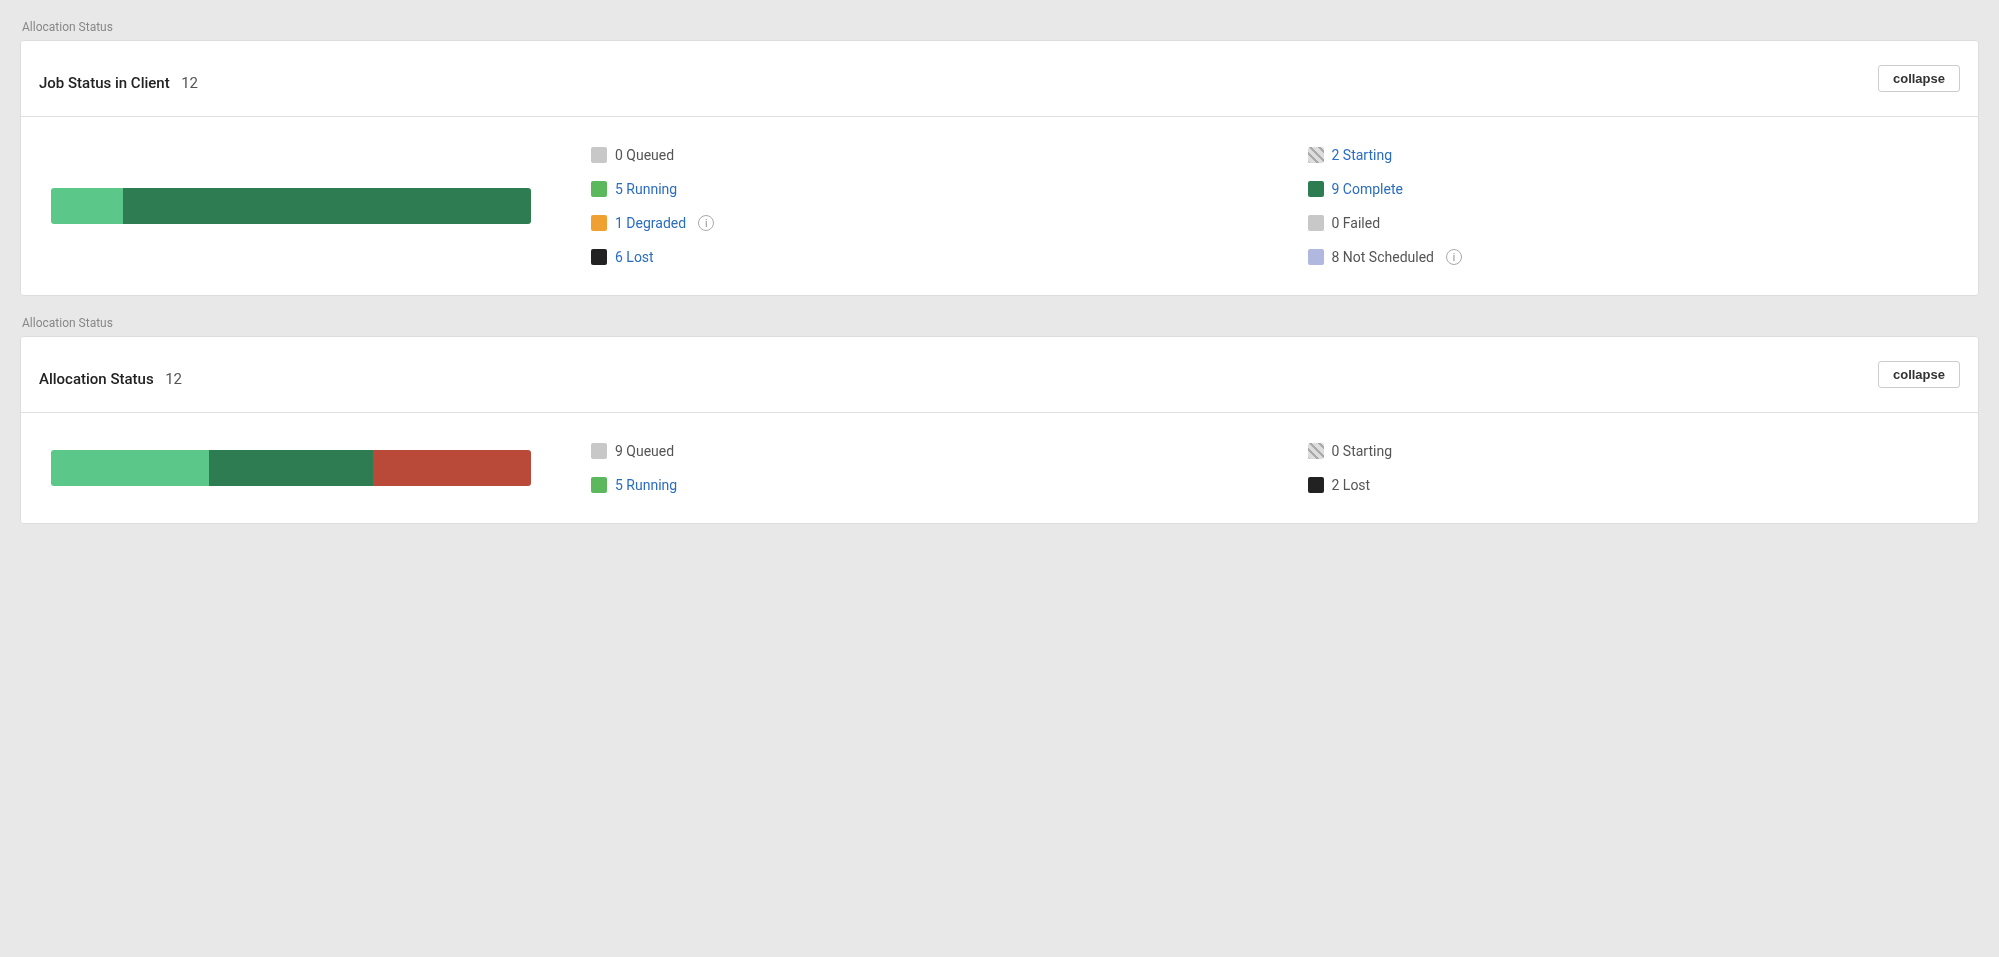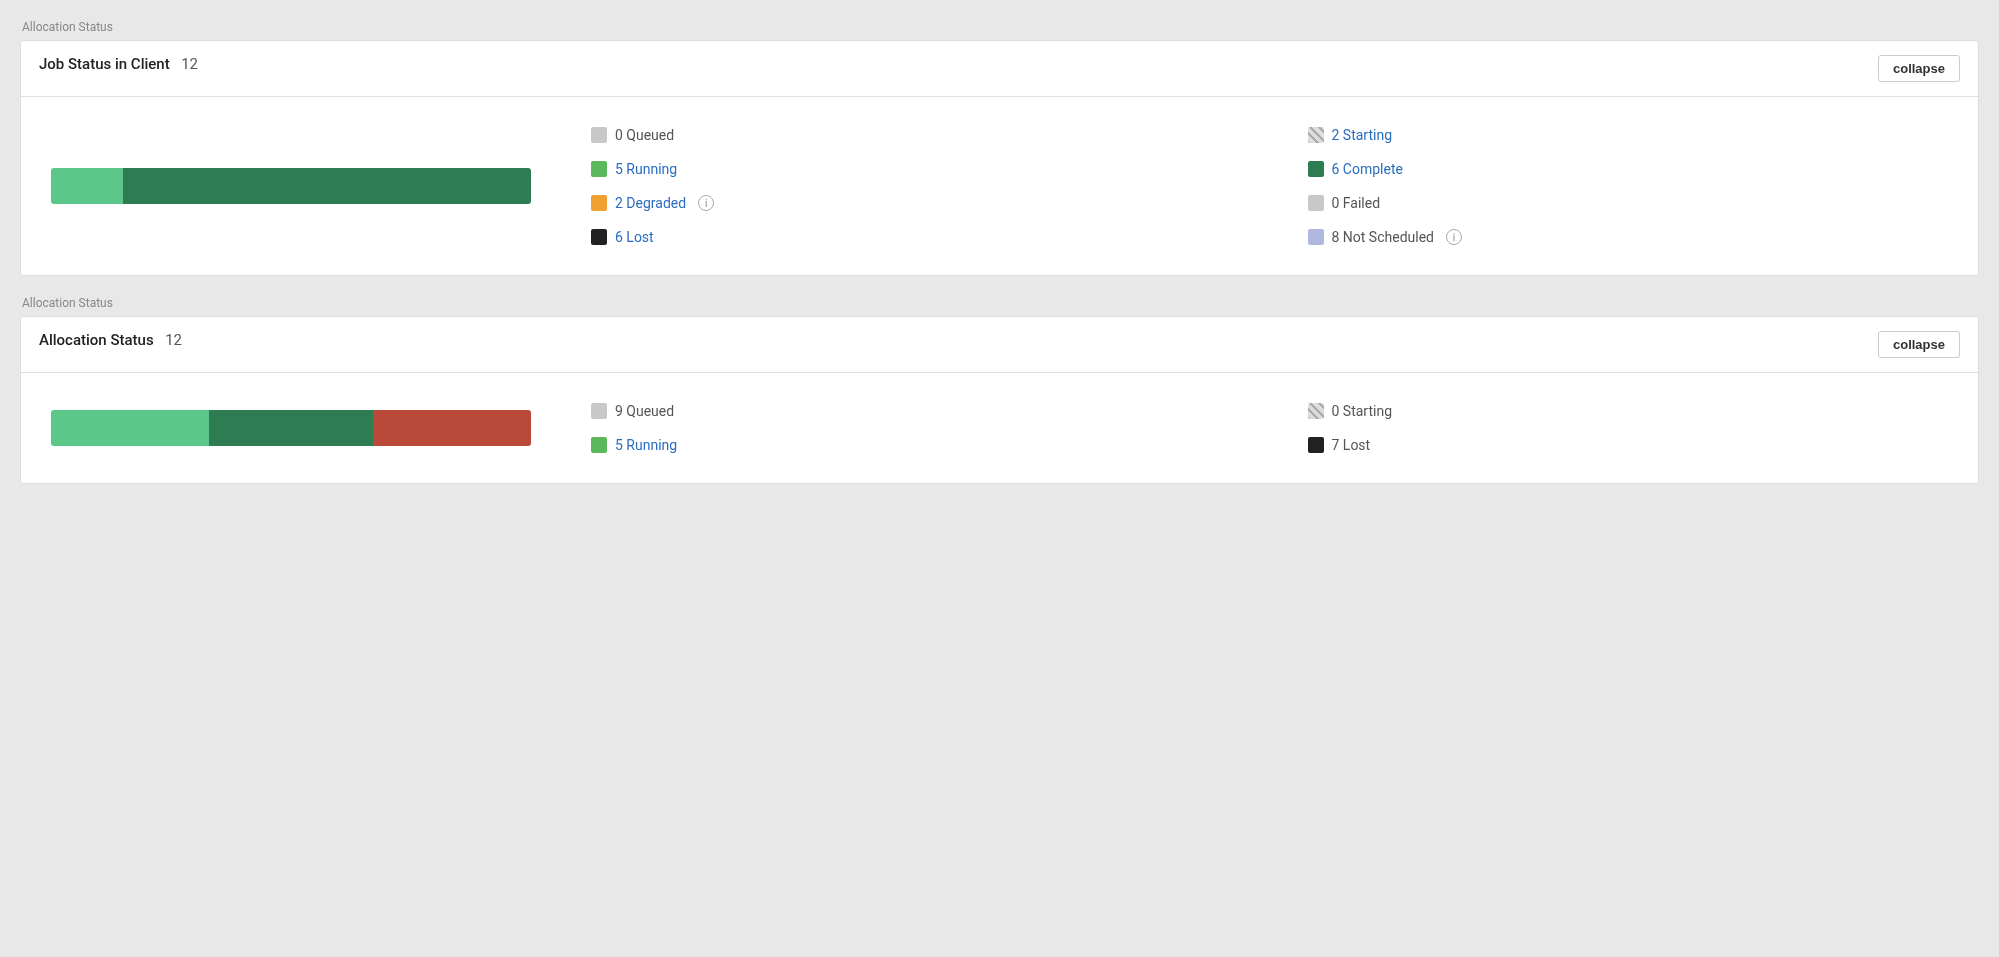--- a/index.html
+++ b/index.html
@@ -24,23 +24,23 @@
 
     .card {
       background: #fff;
       border: 1px solid #ddd;
       border-radius: 4px;
       overflow: hidden;
     }
 
     .card-header {
       display: flex;
-      align-items: flex-start;
+      align-items: flex-end;
       justify-content: space-between;
-      padding: 14px 18px;
+      padding: 24px 18px;
       border-bottom: 1px solid #e0e0e0;
       background: #fff;
     }
 
     .card-title {
       font-size: 15px;
       font-weight: 500;
       color: #222;
     }
 
@@ -207,26 +207,26 @@
             <div class="legend-swatch swatch-striped"></div>
             <a class="legend-link" href="#">2 Starting</a>
           </div>
 
           <div class="legend-item">
             <div class="legend-swatch swatch-light-green"></div>
             <a class="legend-link" href="#">5 Running</a>
           </div>
           <div class="legend-item">
             <div class="legend-swatch swatch-dark-green"></div>
-            <a class="legend-link" href="#">6 Complete</a>
+            <a class="legend-link" href="#">9 Complete</a>
           </div>
 
           <div class="legend-item">
             <div class="legend-swatch swatch-orange"></div>
-            <a class="legend-link" href="#">2 Degraded</a>
+            <a class="legend-link" href="#">1 Degraded</a>
             <span class="info-icon" title="Info">i</span>
           </div>
           <div class="legend-item">
             <div class="legend-swatch swatch-gray"></div>
             <span class="legend-text">0 Failed</span>
           </div>
 
           <div class="legend-item">
             <div class="legend-swatch swatch-black"></div>
             <a class="legend-link" href="#">6 Lost</a>
@@ -270,20 +270,20 @@
             <span class="legend-text">0 Starting</span>
           </div>
 
           <div class="legend-item">
             <div class="legend-swatch swatch-light-green"></div>
             <a class="legend-link" href="#">5 Running</a>
           </div>
 
           <div class="legend-item">
             <div class="legend-swatch swatch-black"></div>
-            <span class="legend-text">7 Lost</span>
+            <span class="legend-text">2 Lost</span>
           </div>
         </div>
       </div>
     </div>
   </div>
 
 </div>
 
 </body></html>

